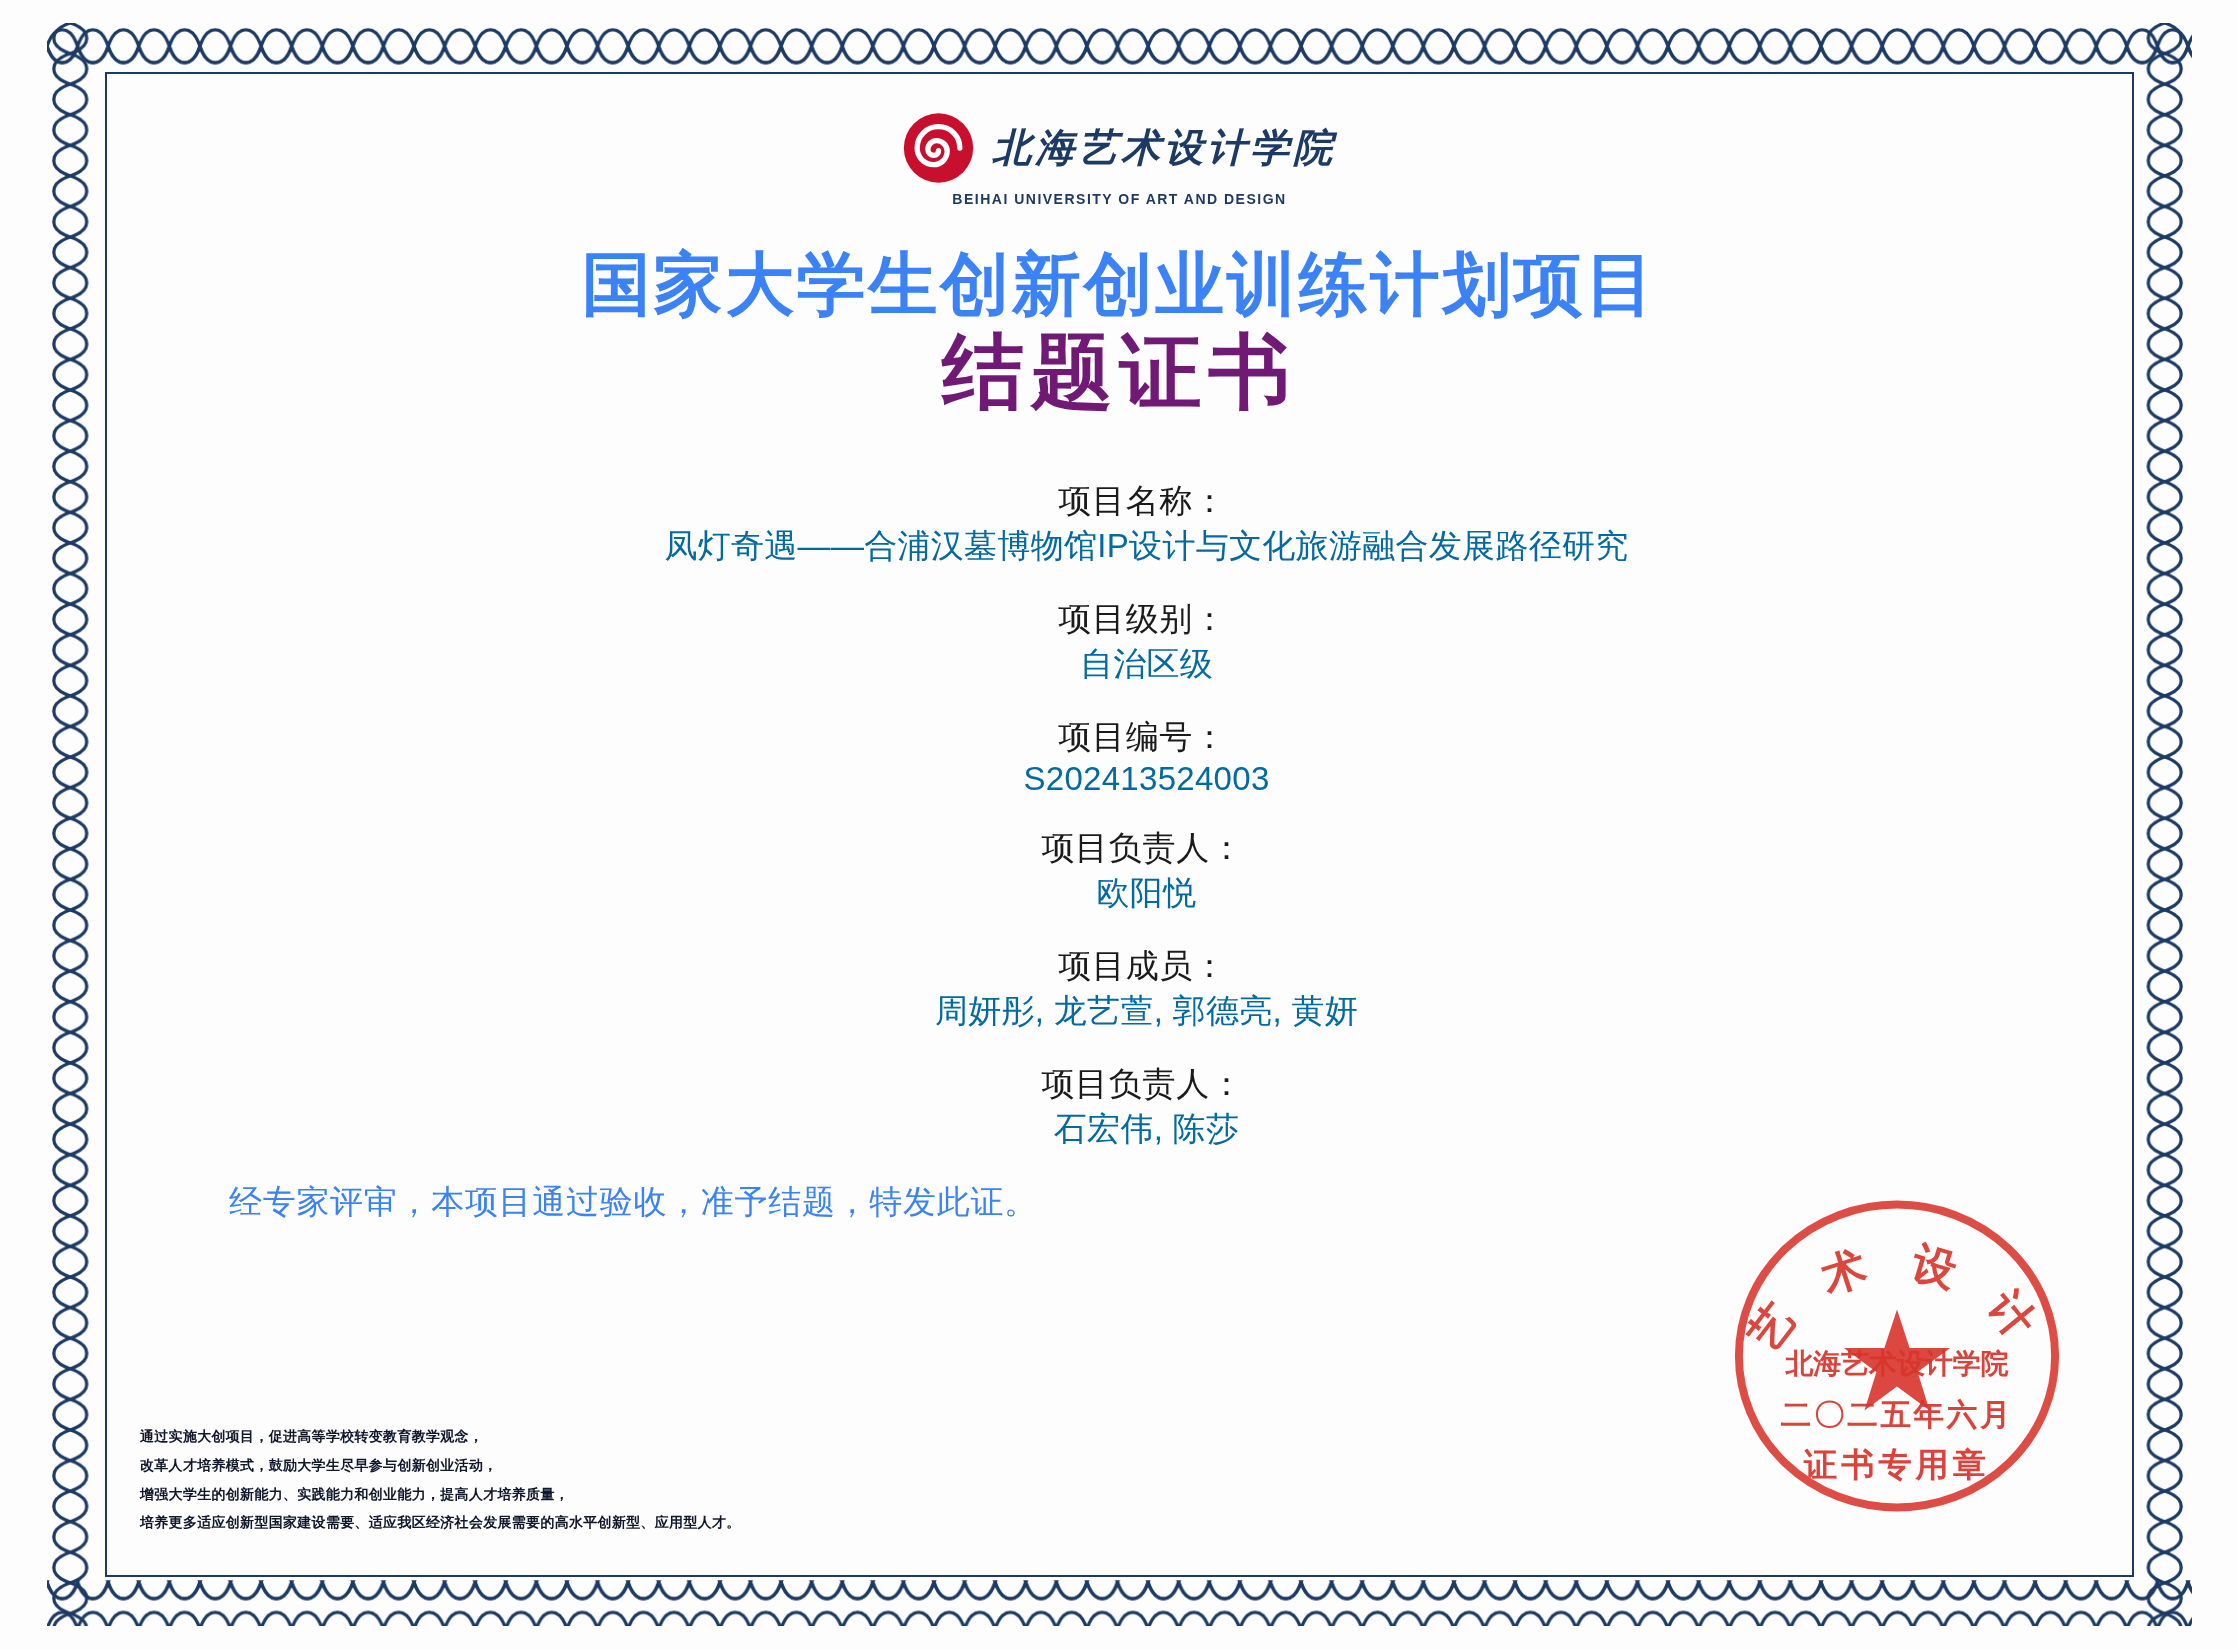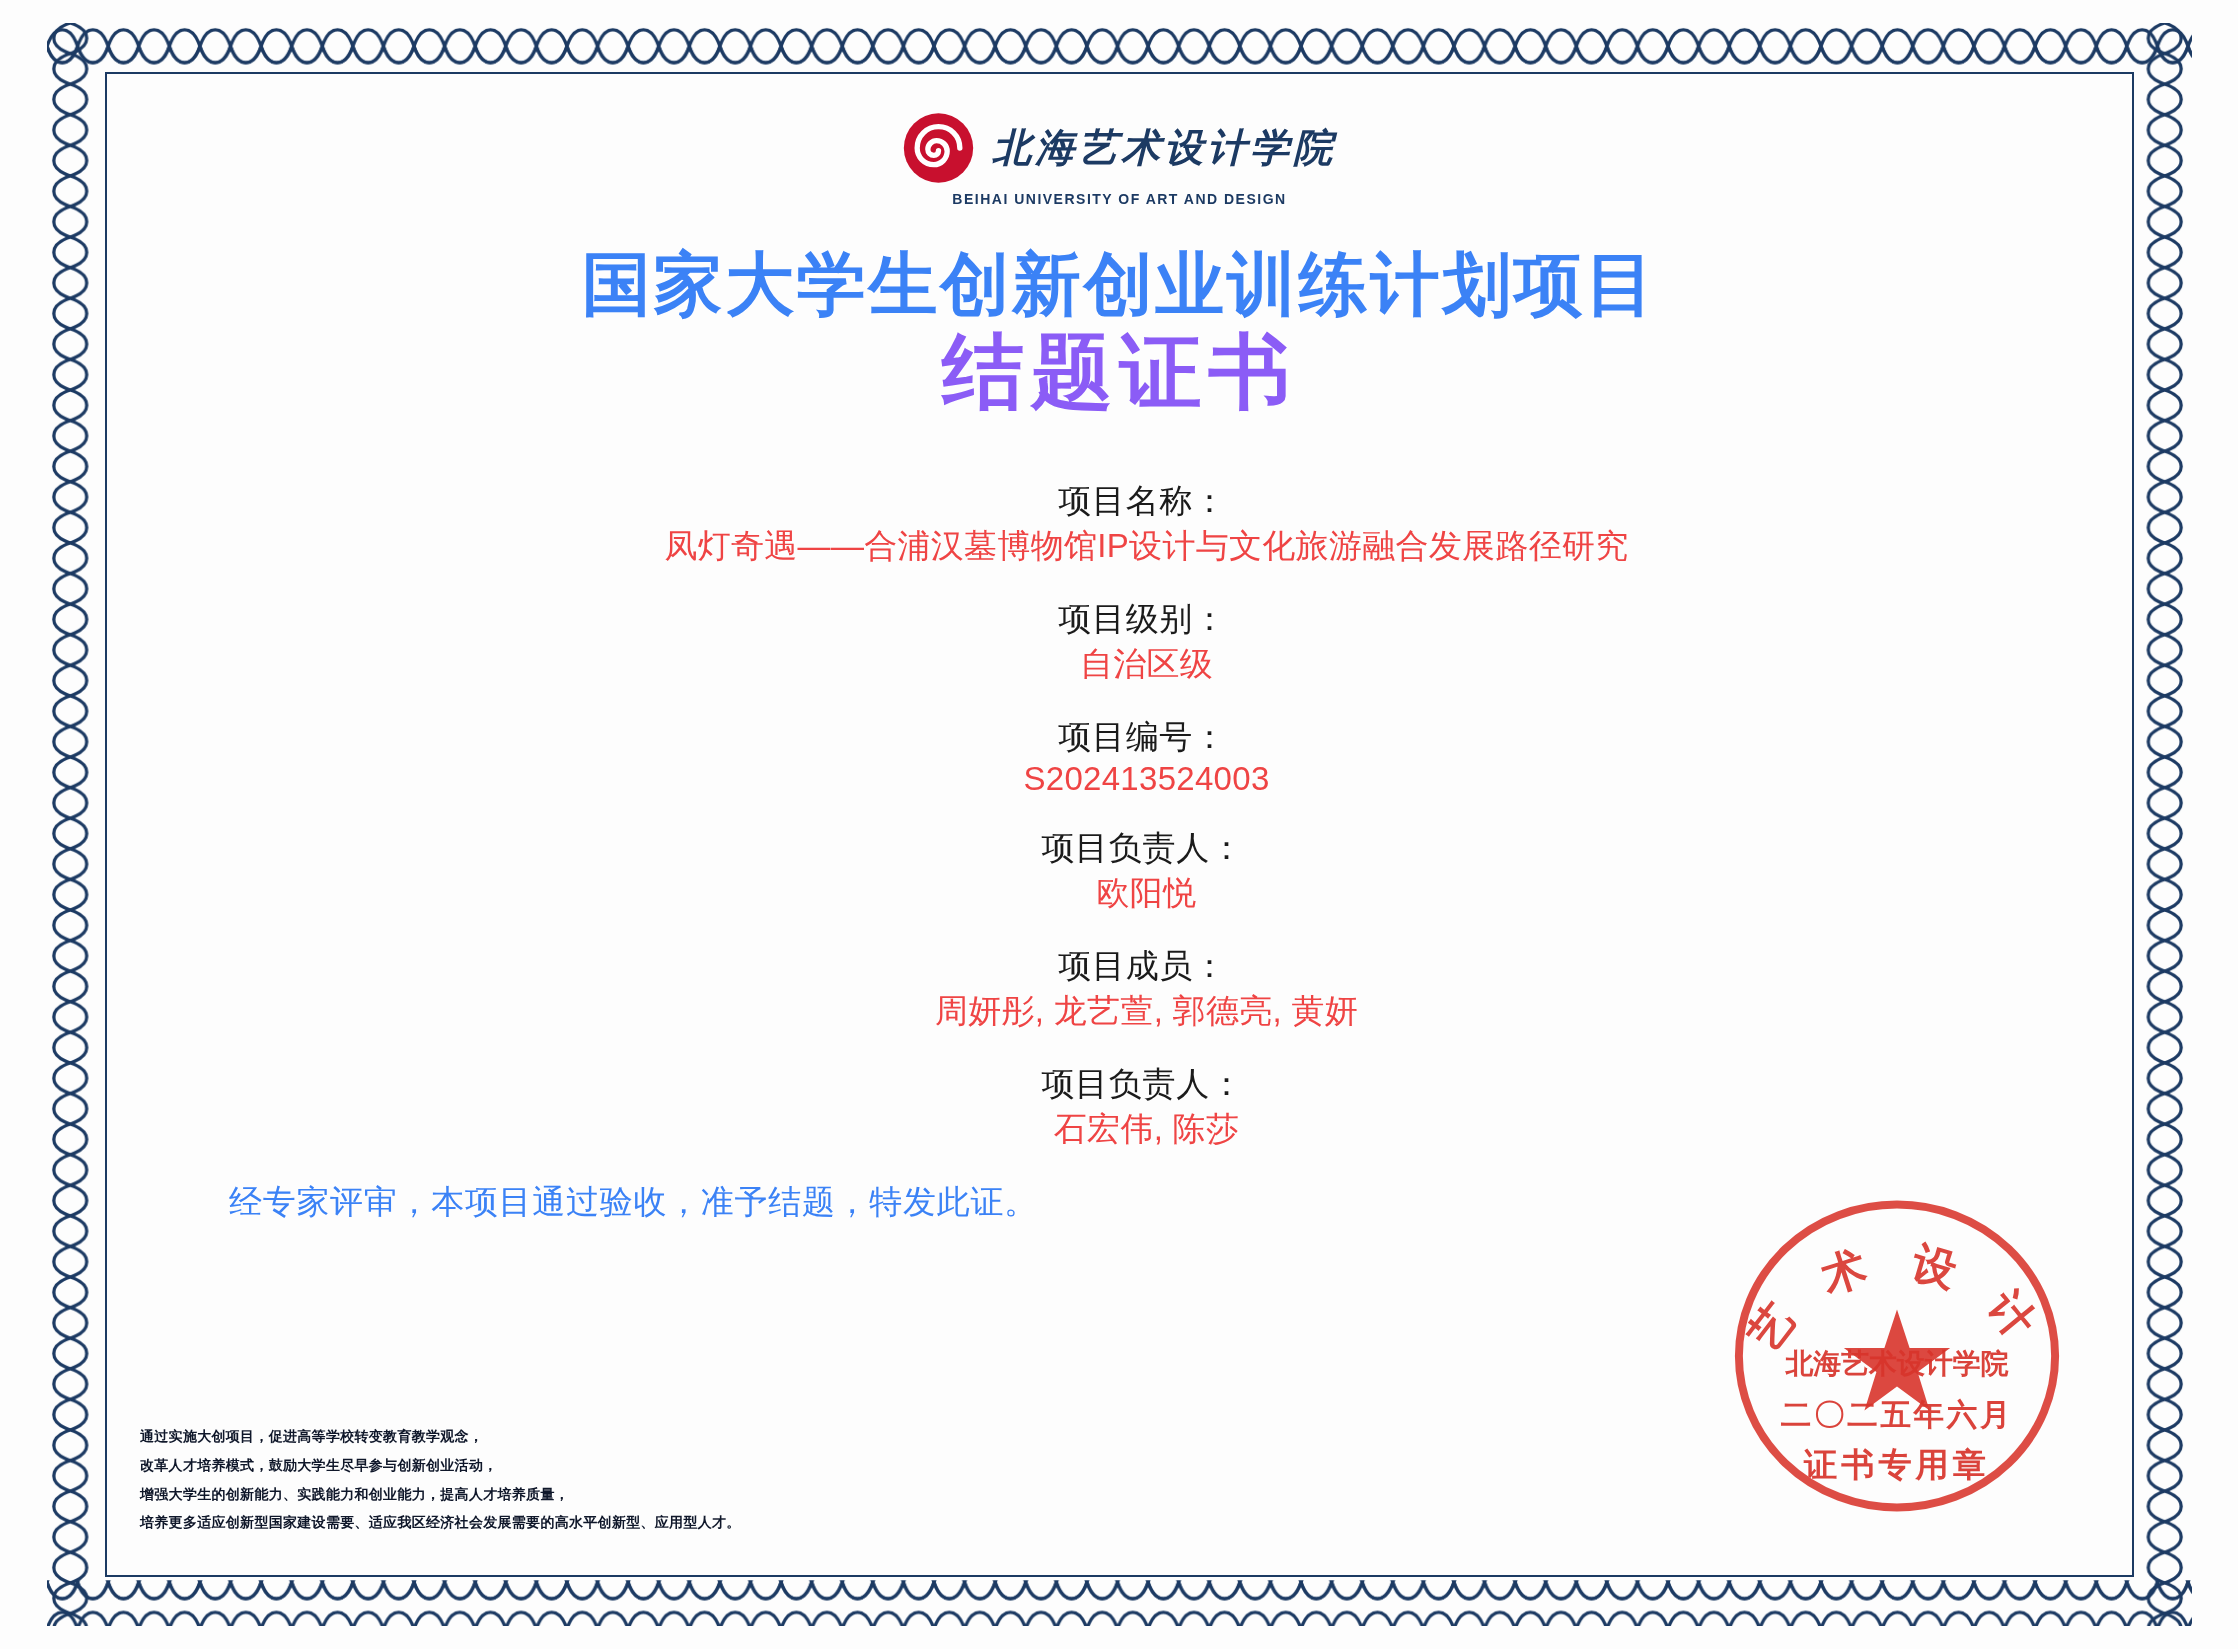--- a/index.html
+++ b/index.html
@@ -111,21 +111,21 @@
   }
   .title-sub {
     position: absolute;
     top: 246px;
     left: 0;
     right: 0;
     text-align: center;
     font-family: "DejaVu Serif", "Liberation Serif", serif;
     font-size: 82px;
     font-weight: bold;
-    color: #8b5cf6;
+    color: #701a75;
     letter-spacing: 6.7px;
     line-height: 1.12;
   }
 
   
   .fields {
     position: absolute;
     top: 399px;
     left: 113px;
     right: 67px;
@@ -138,21 +138,21 @@
     flex-direction: column;
   }
   .field-label {
     font-size: 33px;
     color: #1b1b1b;
     letter-spacing: 0.7px;
     flex: none;
   }
   .field-value {
     font-size: 33px;
-    color: #ef4444;
+    color: #0369a1;
     letter-spacing: 0.3px;
     margin-left: 8px;
   }
   .statement {
     margin-top: 25px;
     font-size: 33px;
     color: #3b82f6;
     letter-spacing: 0.7px;
   }
 

